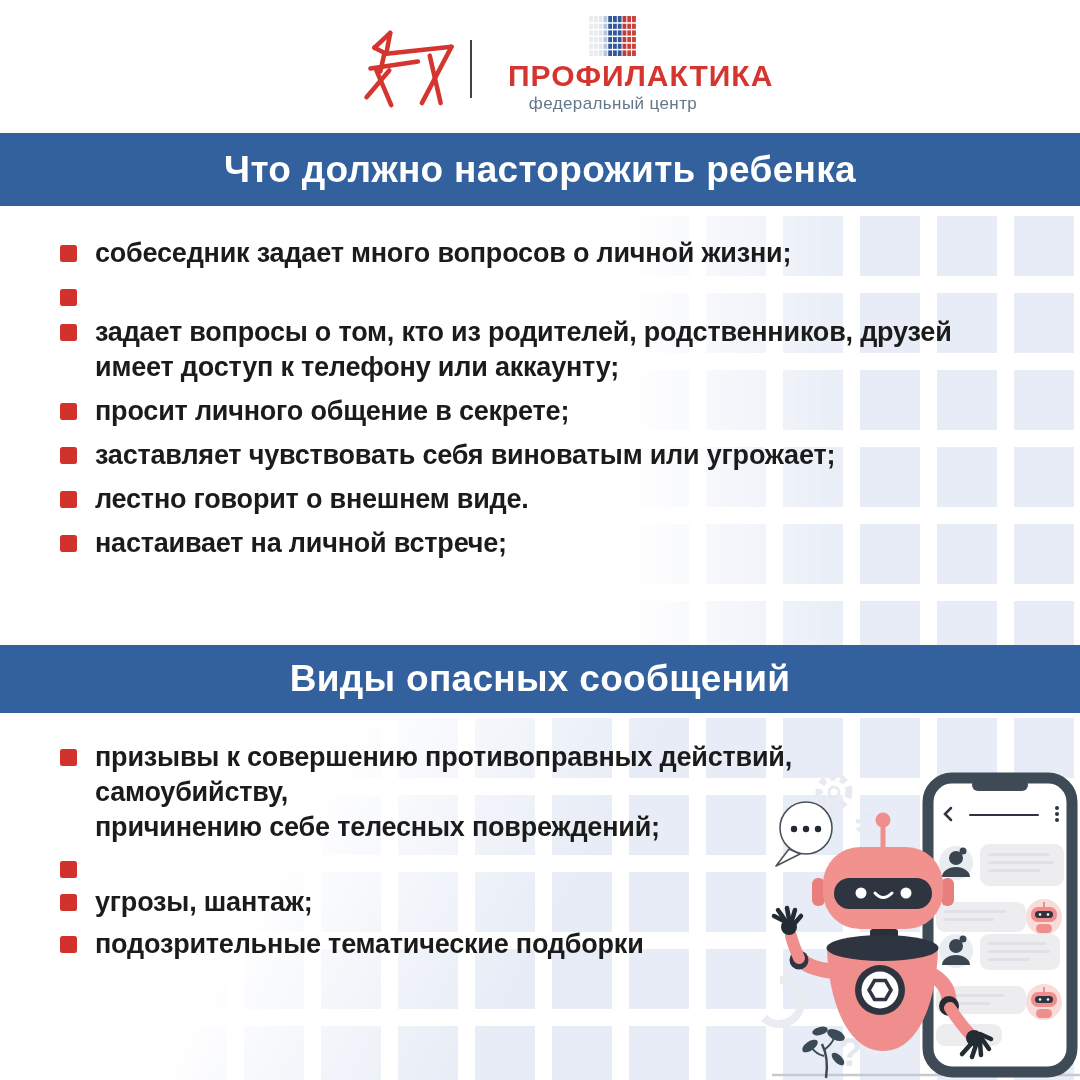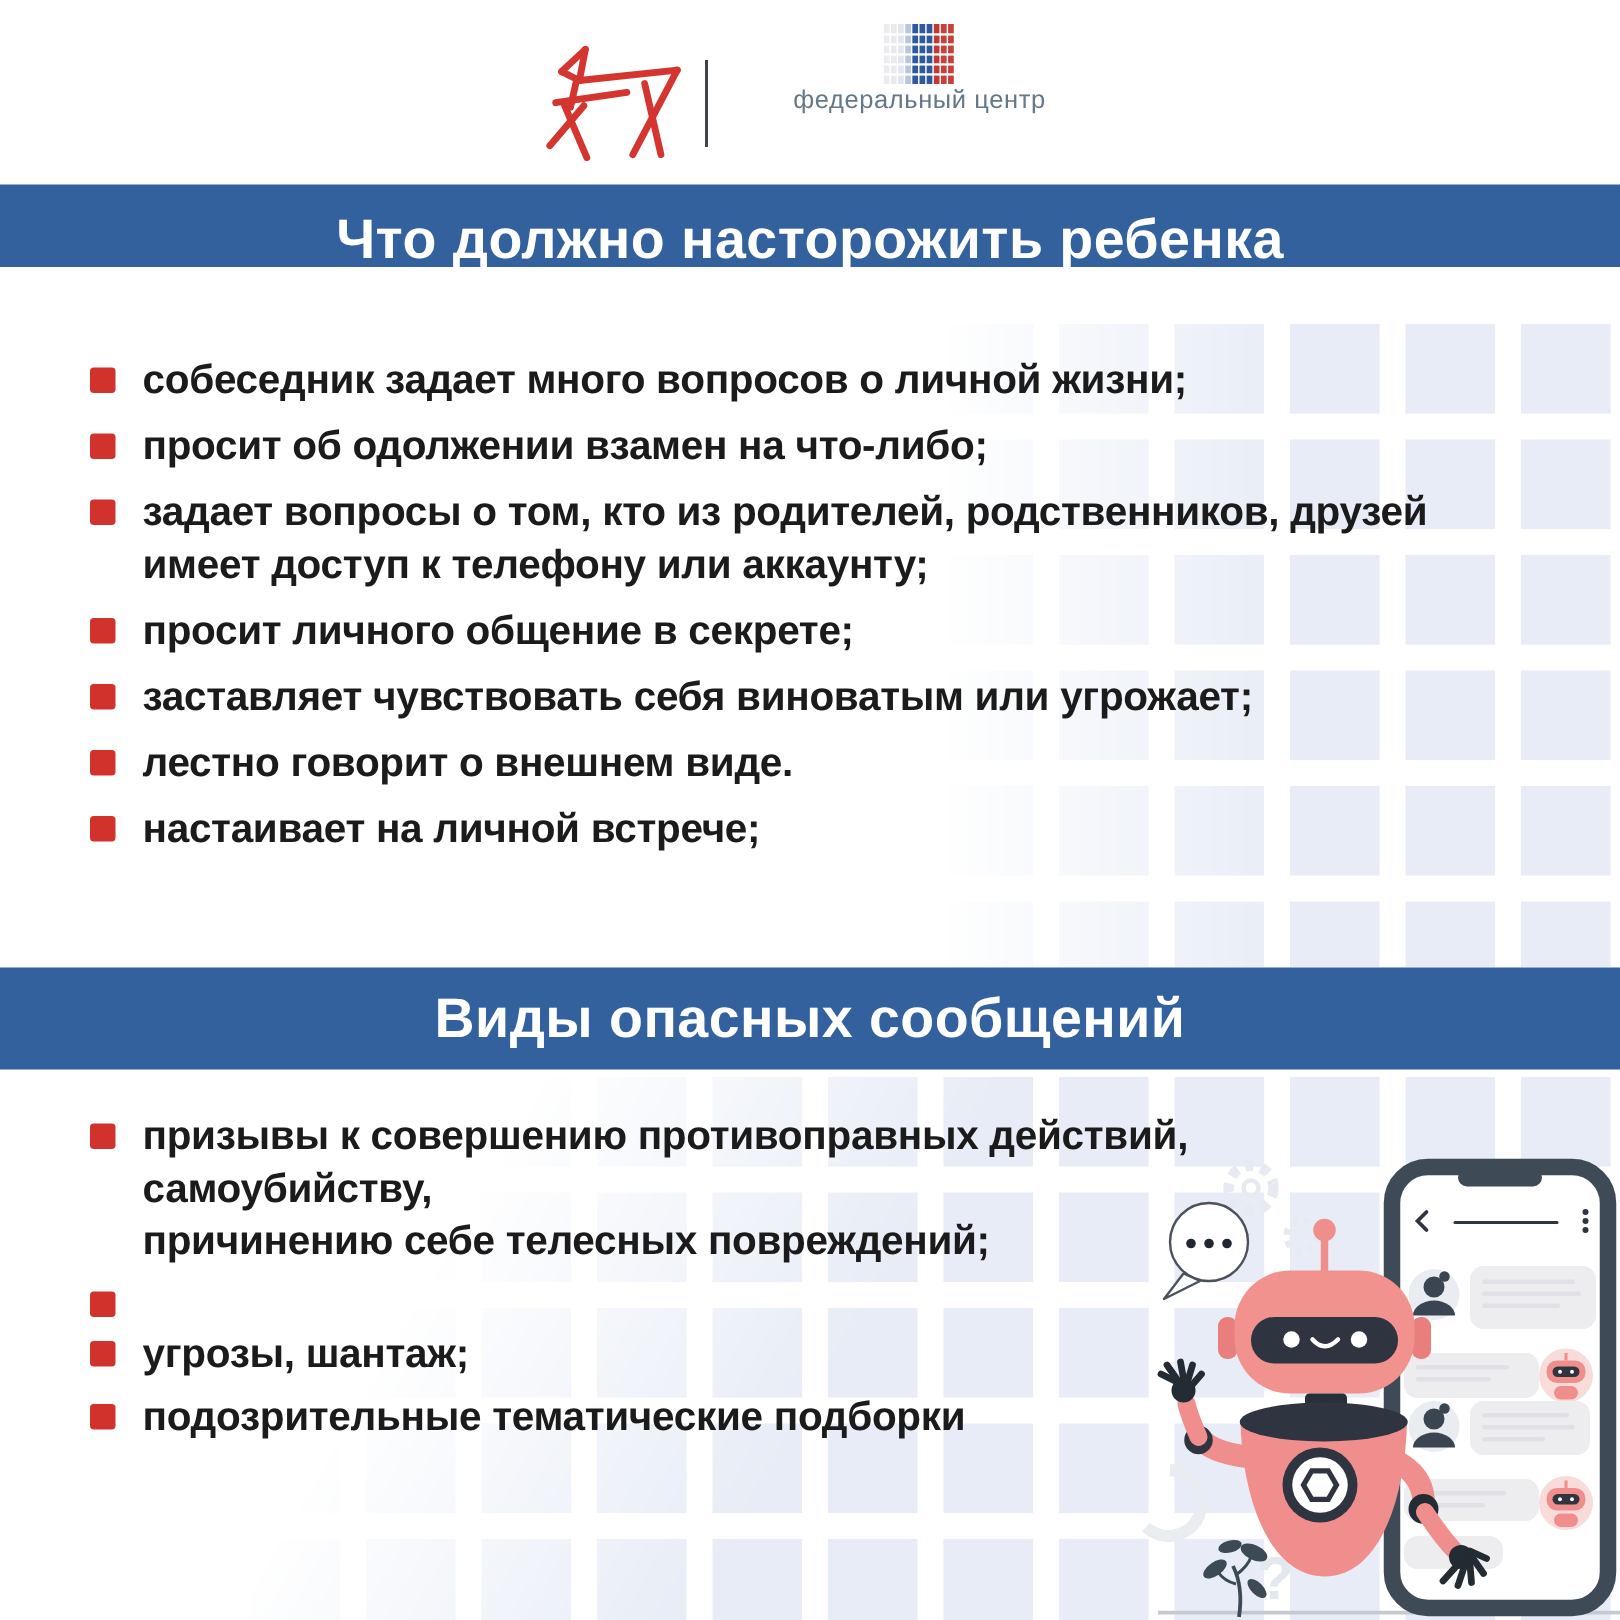--- a/index.html
+++ b/index.html
@@ -25,21 +25,21 @@
   .header{position:absolute;top:0;left:0;width:1080px;height:130px;}
   .chair-logo{position:absolute;left:358px;top:26px;width:104px;height:84px;}
   .brand-divider{position:absolute;left:470px;top:40px;width:2px;height:58px;background:#3f434a;}
   .brand{position:absolute;left:508px;top:16px;width:210px;text-align:center;}
   .brand-grid{width:48px;height:40px;display:block;margin:0 auto;}
   .brand-name{font-size:30px;font-weight:bold;color:#d5352f;letter-spacing:1px;margin-top:3px;}
   .brand-tagline{font-size:17px;color:#64788a;letter-spacing:.4px;margin-top:1px;}
   
   .banner{position:absolute;left:0;width:1080px;background:#33619e;color:#ffffff;
     font-weight:bold;text-align:center;letter-spacing:.3px;}
-  .banner-1{top:123px;height:55px;line-height:73px;font-size:37px;}
+  .banner-1{top:133px;height:73px;line-height:73px;font-size:37px;}
   .banner-2{top:645px;height:68px;line-height:68px;font-size:37px;}
   
   .list{position:absolute;left:60px;}
   .list-1{top:236px;width:990px;}
   .list-2{top:740px;width:900px;}
   .li{display:flex;align-items:flex-start;}
   .list-1 .li{margin-bottom:9px;}
   .list-2 .li{margin-bottom:7px;}
   .bullet{flex:0 0 17px;width:17px;height:17px;margin-top:9px;margin-right:18px;
     background:#d2322c;border-radius:2.5px;}
@@ -85,35 +85,35 @@
         <rect x="40" y="0" width="4" height="42" fill="#c8403a"></rect>
         <rect x="45" y="0" width="4" height="42" fill="#c8403a"></rect>
         <g fill="#ffffff">
           <rect x="0" y="6.5" width="50" height="1.6"></rect>
           <rect x="0" y="13.5" width="50" height="1.6"></rect>
           <rect x="0" y="20.5" width="50" height="1.6"></rect>
           <rect x="0" y="27.5" width="50" height="1.6"></rect>
           <rect x="0" y="34.5" width="50" height="1.6"></rect>
         </g>
       </svg>
+      <div class="brand-name">ПРОФИЛАКТИКА</div>
       <div class="brand-tagline">федеральный центр</div>
     </div>
   </div>
 
   <div class="banner banner-1">
     <span>Что должно насторожить ребенка</span>
   </div>
   <div class="list list-1">
     <div class="li">
         <span class="bullet"></span>
         <span class="li-text">собеседник задает много вопросов о личной жизни;</span>
       </div>
     <div class="li">
         <span class="bullet"></span>
-        <span class="li-text">просит об одолжении взамен на что-либо;</span>
       </div>
     <div class="li">
         <span class="bullet"></span>
         <span class="li-text">задает вопросы о том, кто из родителей, родственников, друзей
 имеет доступ к телефону или аккаунту;</span>
       </div>
     <div class="li">
         <span class="bullet"></span>
         <span class="li-text">просит личного общение в секрете;</span>
       </div>

